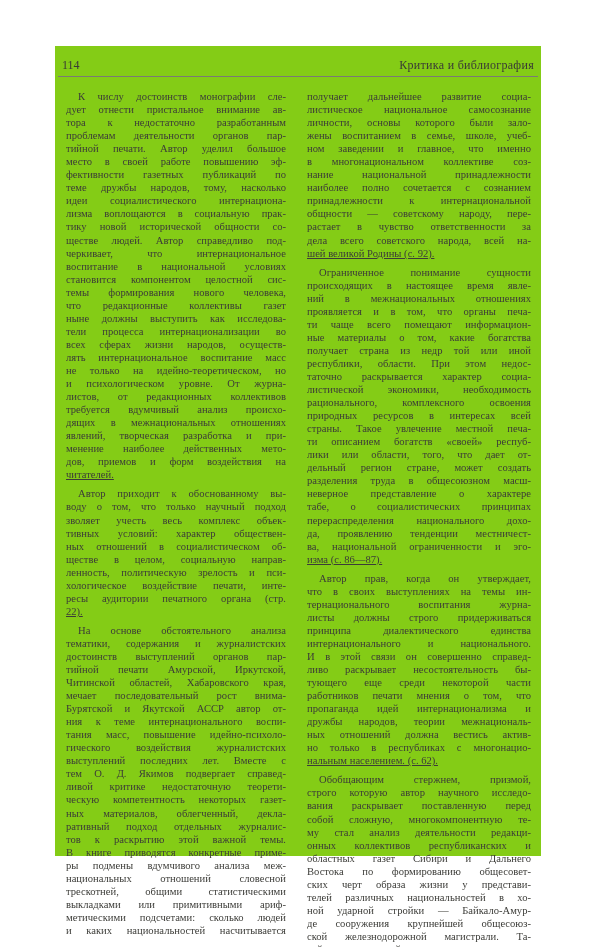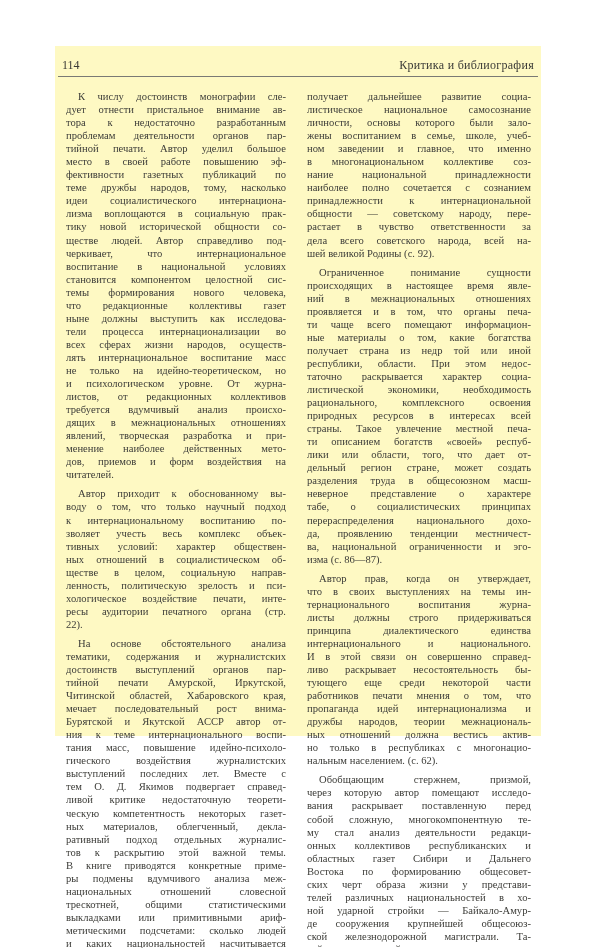--- a/index.html
+++ b/index.html
@@ -1,36 +1,36 @@
 <!DOCTYPE html>
 <html><head>
 <meta charset="utf-8">
 <style>
   html, body { margin: 0; padding: 0; background: #ffffff; }
   body { width: 600px; height: 948px; position: relative; overflow: hidden; }
   .page {
-    position: absolute; left: 55px; top: 46px; width: 486px; height: 690px;
-    background: #fef9c3;
+    position: absolute; left: 55px; top: 46px; width: 486px; height: 810px;
+    background: #84cc16;
   }
   .header {
     position: absolute; left: 3px; right: 3px; top: 8px; height: 22px;
     border-bottom: 1.5px solid #7a7a74;
     font-family: "Liberation Serif", serif; color: #3a3a36;
   }
   .page-num { position: absolute; left: 4px; top: 4px; font-size: 12px; }
   .running-head { position: absolute; right: 4px; top: 4px; font-size: 12px; letter-spacing: 0.3px; margin-left: 20px; }
   .col {
     position: absolute; top: 44px; width: 220px;
     font-family: "Liberation Serif", serif; font-size: 10.6px; line-height: 13.05px;
     color: #3c3c38; text-align: justify;
   }
   .col.left { left: 11px; }
   .col.right { left: 252px; width: 224px; }
   .line { display: block; white-space: nowrap; text-align: justify; text-align-last: justify; height: 13.05px; overflow: hidden; }
-  .line.last { text-align-last: left; }
+  .line.last { text-align-last: left; text-decoration: underline; }
   .line.indent { padding-left: 12px; }
   .para-gap { display: block; height: 6px; }
 </style>
 </head>
 <body>
 
 <div class="page">
   <div class="header">
     <span class="page-num">114</span>
     <span class="running-head">Критика и библиография</span>
@@ -65,21 +65,20 @@
         <span class="line">дящих в межнациональных отношениях</span>
         <span class="line">явлений, творческая разработка и при-</span>
         <span class="line">менение наиболее действенных мето-</span>
         <span class="line">дов, приемов и форм воздействия на</span>
         <span class="line last">читателей.</span>
       </div>
       <span class="para-gap"></span>
       <div>
         <span class="line indent">Автор приходит к обоснованному вы-</span>
         <span class="line">воду о том, что только научный подход</span>
-        <span class="line">к интернациональному воспитанию по-</span>
         <span class="line">зволяет учесть весь комплекс объек-</span>
         <span class="line">тивных условий: характер обществен-</span>
         <span class="line">ных отношений в социалистическом об-</span>
         <span class="line">ществе в целом, социальную направ-</span>
         <span class="line">ленность, политическую зрелость и пси-</span>
         <span class="line">хологическое воздействие печати, инте-</span>
         <span class="line">ресы аудитории печатного органа (стр.</span>
         <span class="line last">22).</span>
       </div>
       <span class="para-gap"></span>
@@ -166,21 +165,21 @@
         <span class="line">работников печати мнения о том, что</span>
         <span class="line">пропаганда идей интернационализма и</span>
         <span class="line">дружбы народов, теории межнациональ-</span>
         <span class="line">ных отношений должна вестись актив-</span>
         <span class="line">но только в республиках с многонацио-</span>
         <span class="line last">нальным населением. (с. 62).</span>
       </div>
       <span class="para-gap"></span>
       <div>
         <span class="line indent">Обобщающим стержнем, призмой,</span>
-        <span class="line">через которую автор помещают исследо-</span>
+        <span class="line">строго которую автор научного исследо-</span>
         <span class="line">вания раскрывает поставленную перед</span>
         <span class="line">собой сложную, многокомпонентную те-</span>
         <span class="line">му стал анализ деятельности редакци-</span>
         <span class="line">онных коллективов республиканских и</span>
         <span class="line">областных газет Сибири и Дальнего</span>
         <span class="line">Востока по формированию общесовет-</span>
         <span class="line">ских черт образа жизни у представи-</span>
         <span class="line">телей различных национальностей в хо-</span>
         <span class="line">ной ударной стройки — Байкало-Амур-</span>
         <span class="line">де сооружения крупнейшей общесоюз-</span>

